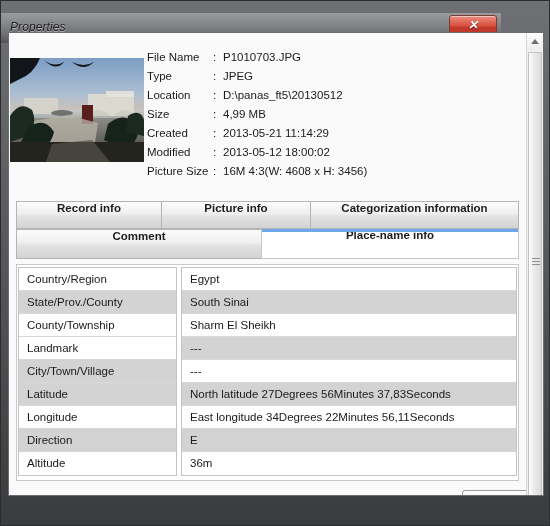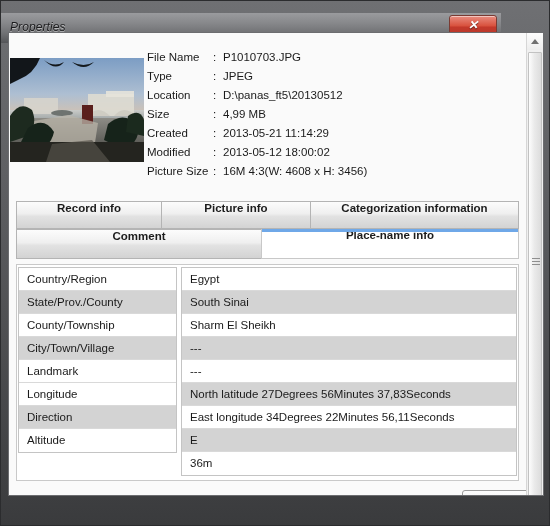--- a/index.html
+++ b/index.html
@@ -409,22 +409,23 @@
           <span>Place-name info</span>
         </div>
       </div>
 
       <div id="table-frame">
 
         <div id="col-labels">
           <div class="cell">Country/Region</div>
           <div class="cell alt">State/Prov./County</div>
           <div class="cell">County/Township</div>
+          <div class="cell">Landmark</div>
           <div class="cell alt">City/Town/Village</div>
-          <div class="cell">Landmark</div>
+          <div class="cell alt">Latitude</div>
           <div class="cell">Longitude</div>
           <div class="cell alt">Direction</div>
           <div class="cell">Altitude</div>
         </div>
 
         <div id="col-values">
           <div class="cell">Egypt</div>
           <div class="cell alt">South Sinai</div>
           <div class="cell">Sharm El Sheikh</div>
           <div class="cell alt">---</div>

